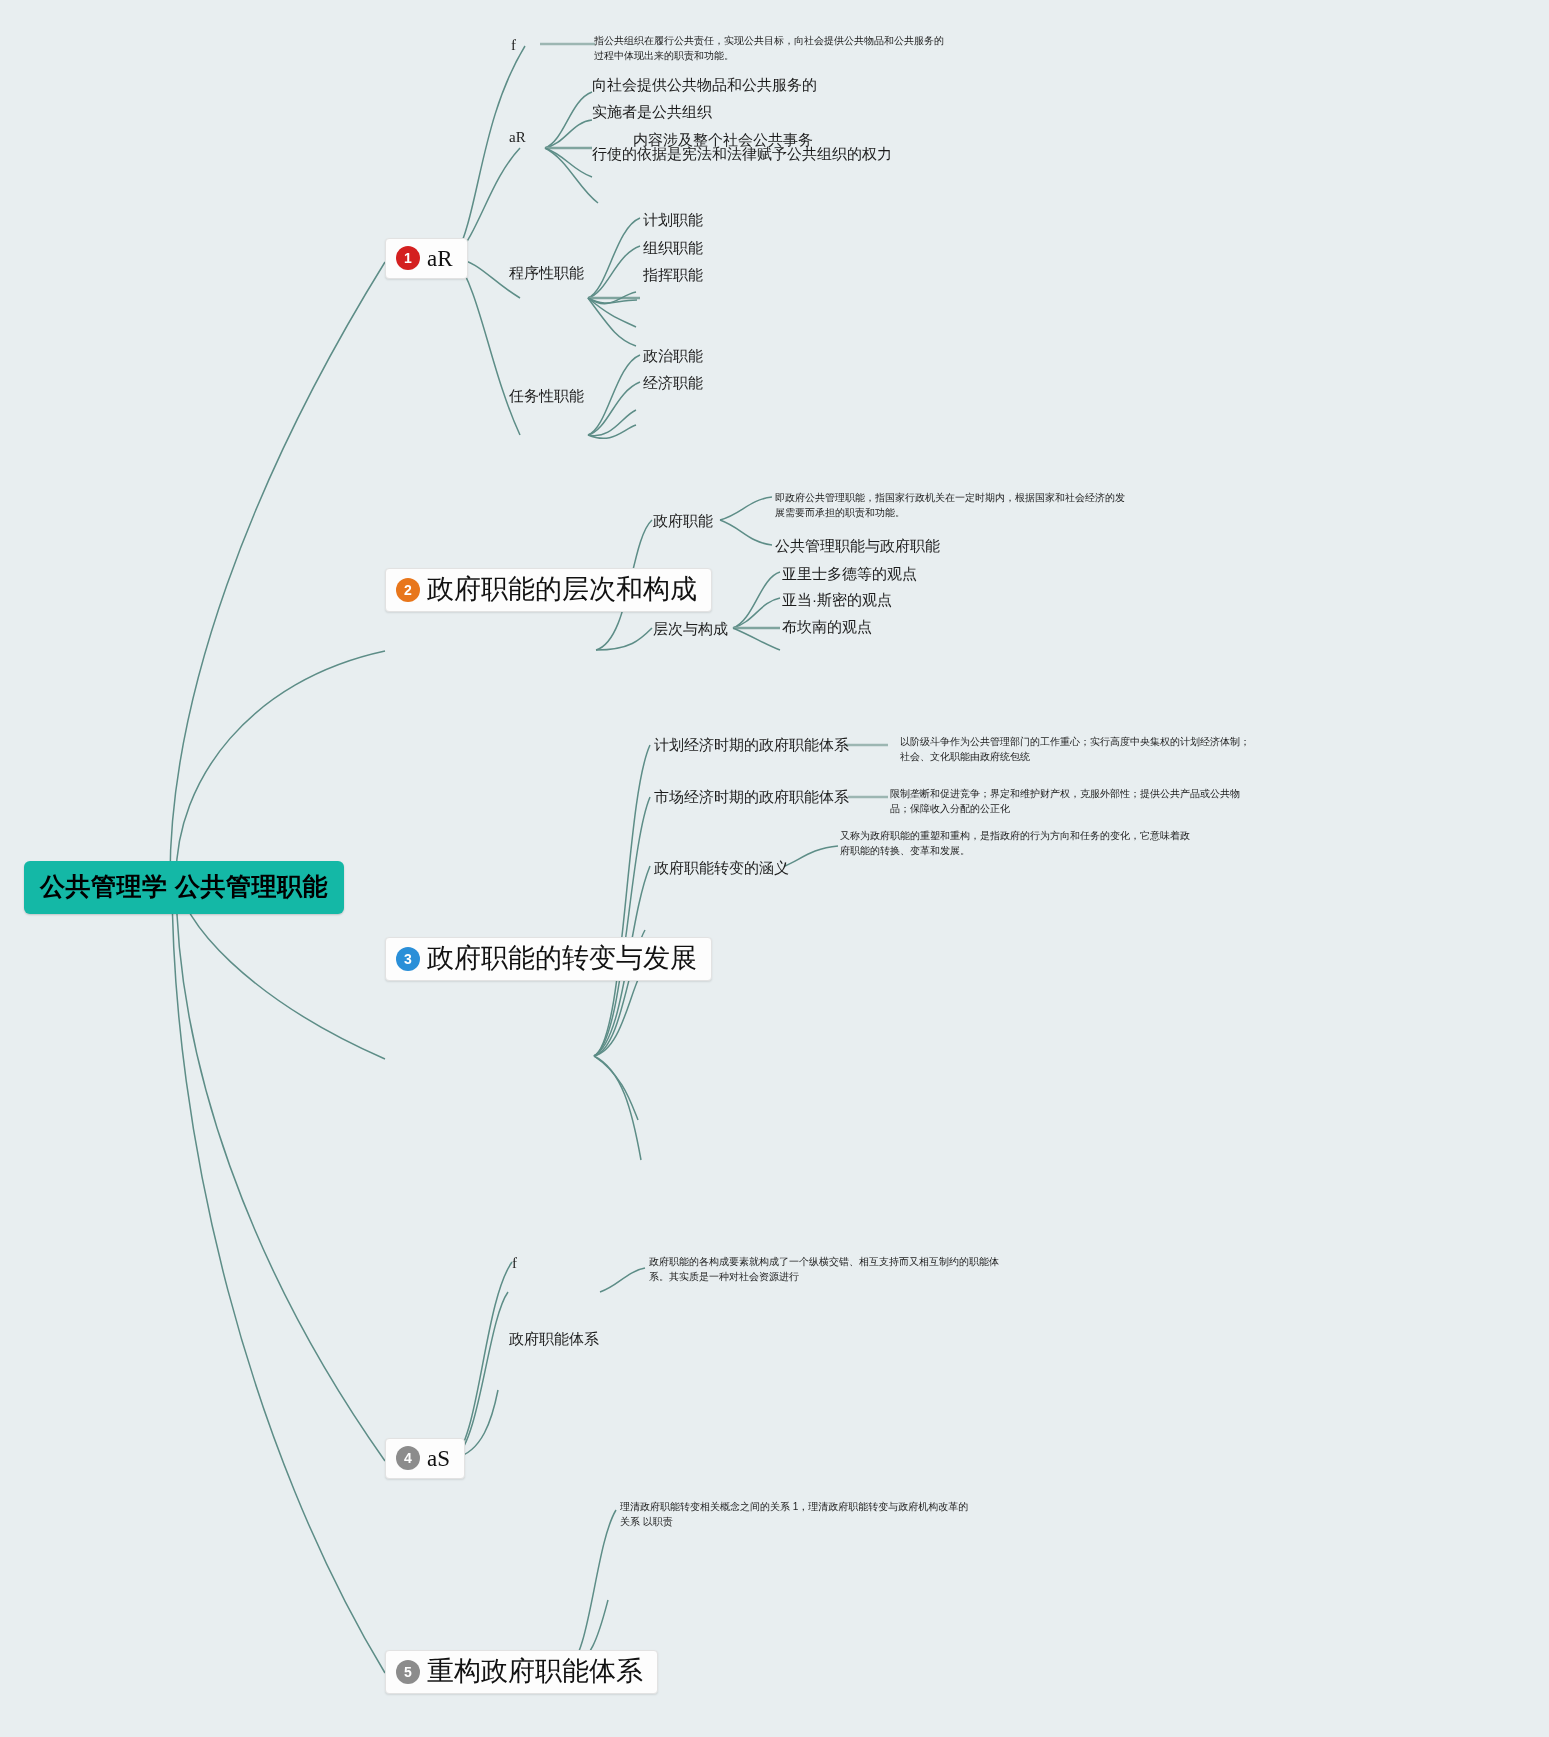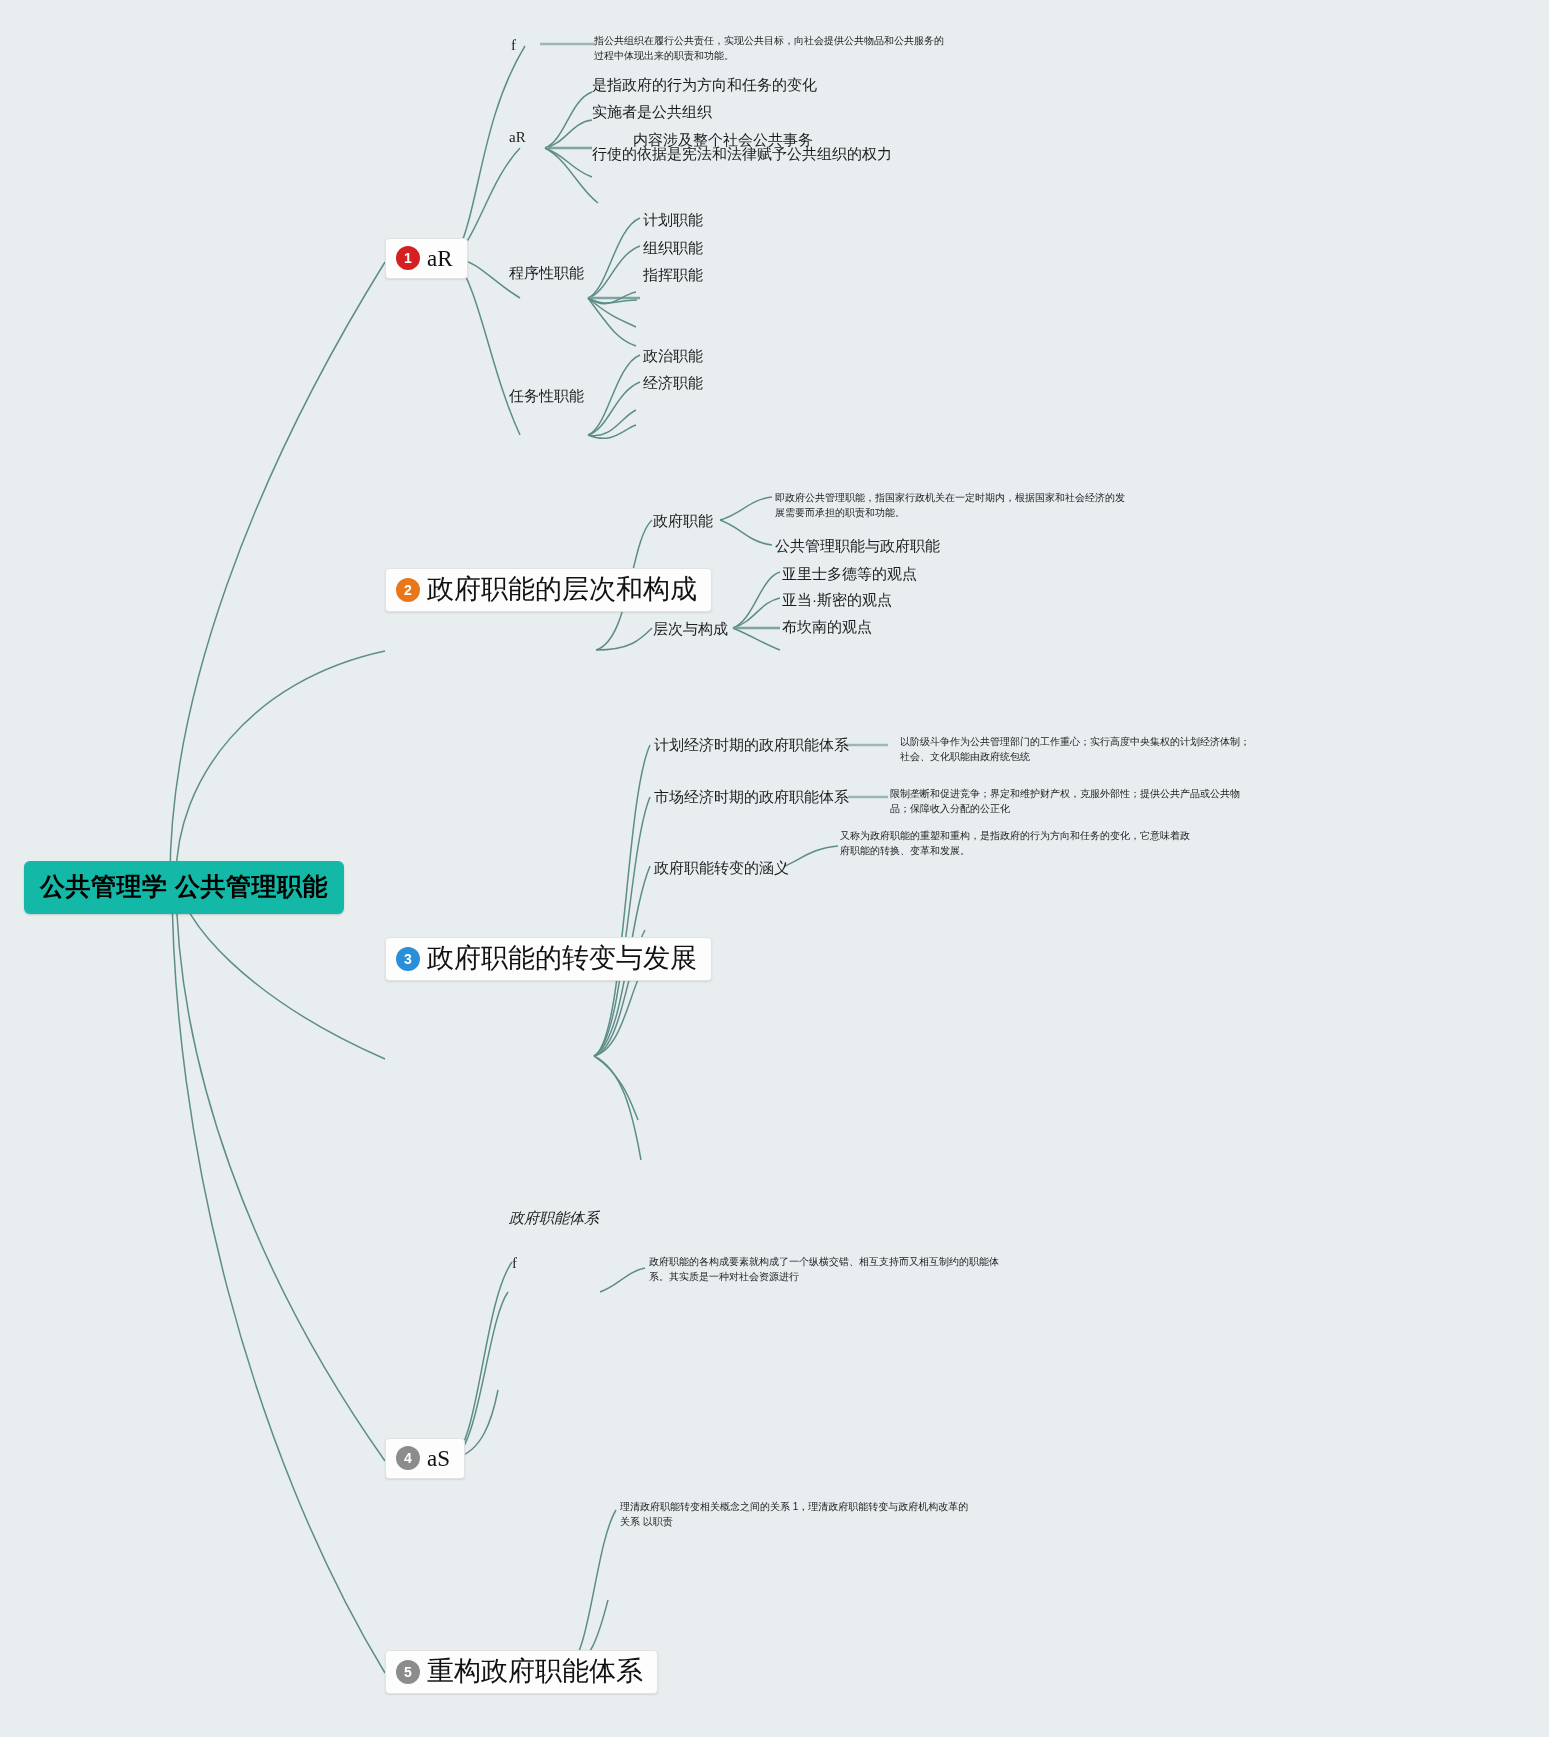--- a/index.html
+++ b/index.html
@@ -142,21 +142,21 @@
   <div class="l1-node" style="left:385px;top:238px;">
     <span class="badge" style="background: rgb(212, 32, 32);">1</span>
     <span class="l1-label lat">aR</span>
   </div>
 
   <div class="t lat" style="left:511px;top:35px;">f</div>
   <div class="t note" style="left:594px;top:28px;">指公共组织在履行公共责任，实现公共目标，向社会提供公共物品和公共服务的
 过程中体现出来的职责和功能。</div>
 
   <div class="t lat" style="left:509px;top:127px;">aR</div>
-  <div class="t l2" style="left:592px;top:74px;">是指政府的行为方向和任务的变化</div>
+  <div class="t l2" style="left:592px;top:74px;">向社会提供公共物品和公共服务的</div>
   <div class="t l2" style="left:592px;top:101px;">实施者是公共组织</div>
   <div class="t l2" style="left:592px;top:129px;margin-left:41px;">内容涉及整个社会公共事务</div>
   <div class="t l2" style="left:592px;top:143px;">行使的依据是宪法和法律赋予公共组织的权力</div>
   <div class="t l2" style="left:598px;top:196px;width:8px;height:8px;"></div>
 
   <div class="t l2" style="left:509px;top:262px;">程序性职能</div>
   <div class="t l2" style="left:643px;top:209px;">计划职能</div>
   <div class="t l2" style="left:643px;top:237px;">组织职能</div>
   <div class="t l2" style="left:643px;top:264px;">指挥职能</div>
   <div class="t l2" style="left:636px;top:292px;width:8px;height:8px;"></div>
@@ -205,21 +205,21 @@
   <div class="t l2" style="left:637px;top:970px;width:8px;height:8px;"></div>
   <div class="t l2" style="left:638px;top:1115px;width:8px;height:8px;"></div>
   <div class="t l2" style="left:641px;top:1155px;width:8px;height:8px;"></div>
 
   <div class="l1-node" style="left:385px;top:1438px;">
     <span class="badge" style="background: rgb(140, 140, 140);">4</span>
     <span class="l1-label lat">aS</span>
   </div>
 
   <div class="t lat" style="left:512px;top:1253px;">f</div>
-  <div class="t l2" style="left:509px;top:1207px;font-style:italic;">政府职能体系</div>
+  <div class="t l2" style="left:509px;top:1328px;">政府职能体系</div>
   <div class="t note" style="left:649px;top:1249px;">政府职能的各构成要素就构成了一个纵横交错、相互支持而又相互制约的职能体
 系。其实质是一种对社会资源进行</div>
   <div class="t l2" style="left:496px;top:1384px;width:8px;height:8px;"></div>
 
   <div class="l1-node" style="left:385px;top:1650px;">
     <span class="badge" style="background: rgb(140, 140, 140);">5</span>
     <span class="l1-label">重构政府职能体系</span>
   </div>
 
   <div class="t note" style="left:620px;top:1494px;">理清政府职能转变相关概念之间的关系 1，理清政府职能转变与政府机构改革的

